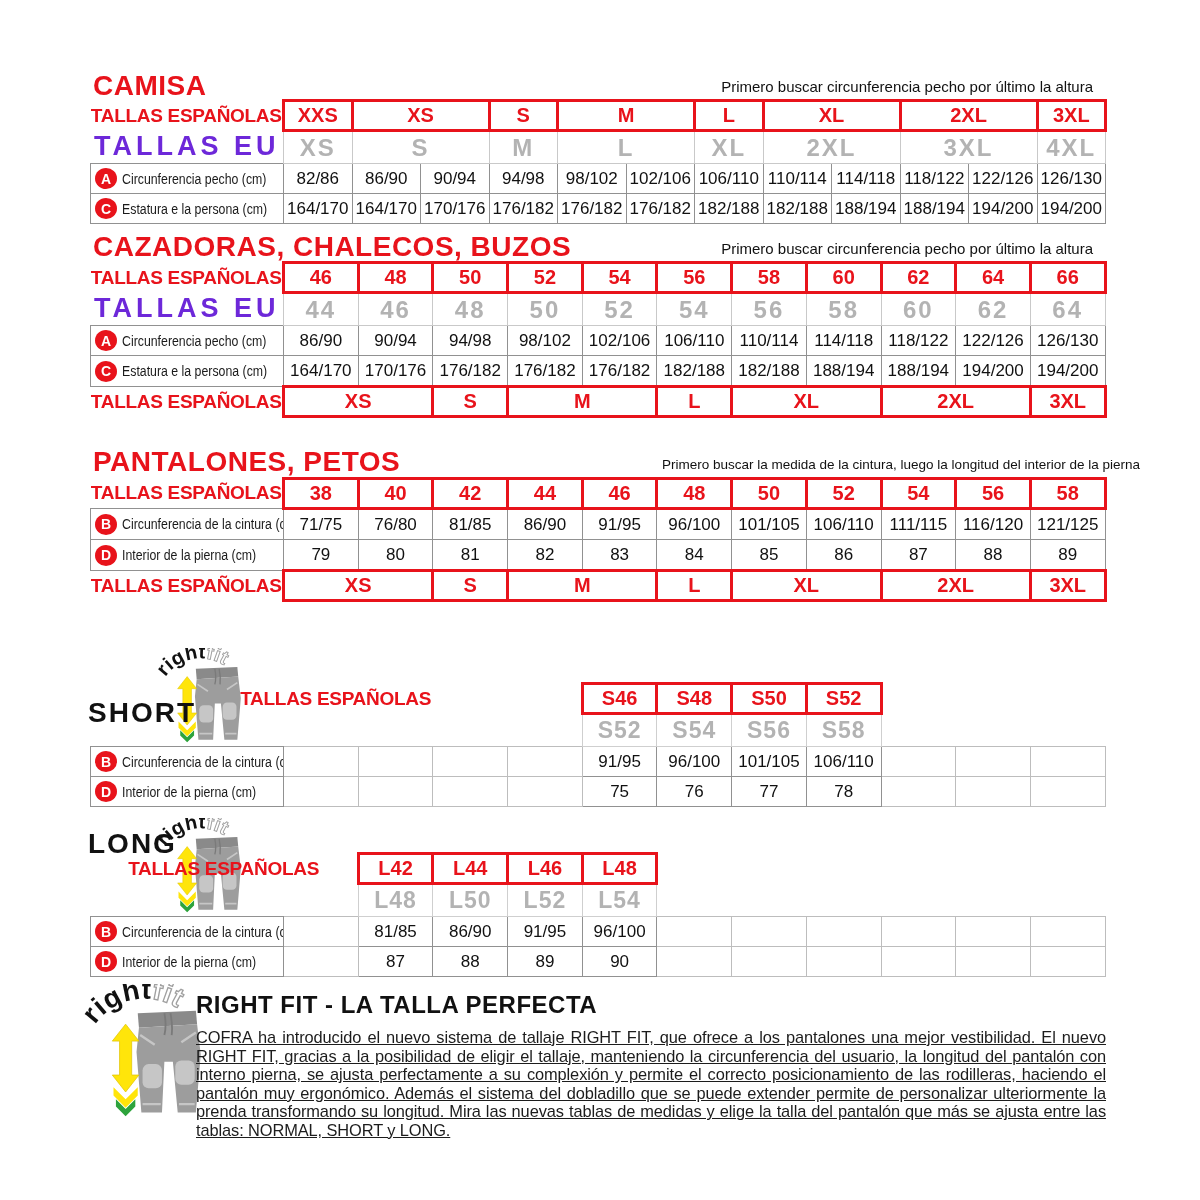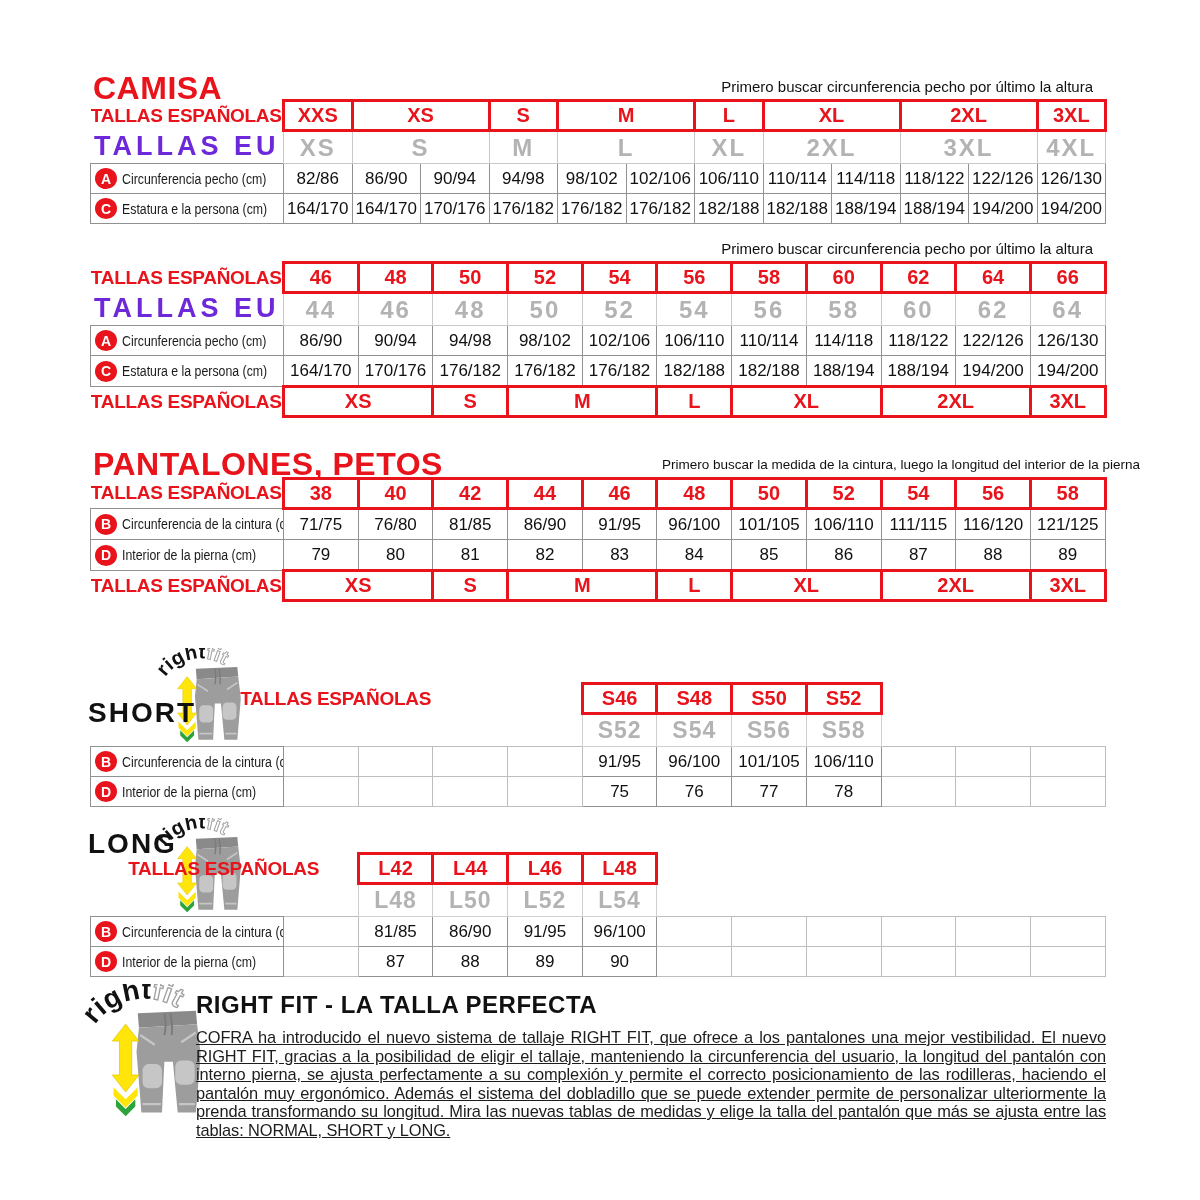--- a/index.html
+++ b/index.html
@@ -1,19 +1,19 @@
 <!DOCTYPE html>
 <html><head>
 <meta charset="utf-8">
 <style>
   html,body{margin:0;padding:0;background:#fff;}
   .page{position:relative;width:1200px;height:1200px;background:#fff;overflow:hidden;
         font-family:"Liberation Sans","DejaVu Sans",sans-serif;color:#1a1a1a;}
   .abs{position:absolute;}
-  .sec-title{font-size:32px;font-weight:bold;color:#e8131b;letter-spacing:.5px;white-space:nowrap;}
+  .sec-title{font-size:28px;font-weight:bold;color:#e8131b;letter-spacing:.5px;white-space:nowrap;}
   .note{font-size:15px;color:#111;white-space:nowrap;}
   .note.small{font-size:13.5px;}
   table.tt{border-collapse:collapse;table-layout:fixed;width:1015px;}
   table.tt td{padding:0;text-align:center;vertical-align:middle;overflow:hidden;}
   
   td.sz{border:3px solid #e8131b;color:#e8131b;font-weight:bold;font-size:20px;background:#fff;}
   .r-red td{height:27px;}
   
   td.eu{border:1.5px solid #c9c9c9;color:#b3b3b3;font-weight:bold;font-size:24px;letter-spacing:2px;}
   .r-eu td{height:31px;}
@@ -114,20 +114,21 @@
           <td class="val">182/188</td>
           <td class="val">182/188</td>
           <td class="val">188/194</td>
           <td class="val">188/194</td>
           <td class="val">194/200</td>
           <td class="val">194/200</td>
     </tr>
   </tbody>
     </table>
 
+  <div class="abs sec-title" style="left:93px;top:231px;">CAZADORAS, CHALECOS, BUZOS</div>
   <div class="abs note" style="right:107px;top:240px;">Primero buscar circunferencia pecho por último la altura</div>
 
   <table class="tt abs" style="left:90px;top:261px;">
     <colgroup>
         <col style="width:193px">
         <col span="11" style="width:74.7px">
       </colgroup>
     <tbody>
         <tr class="r-red">
       <td class="hlbl">TALLAS ESPAÑOLAS</td>

